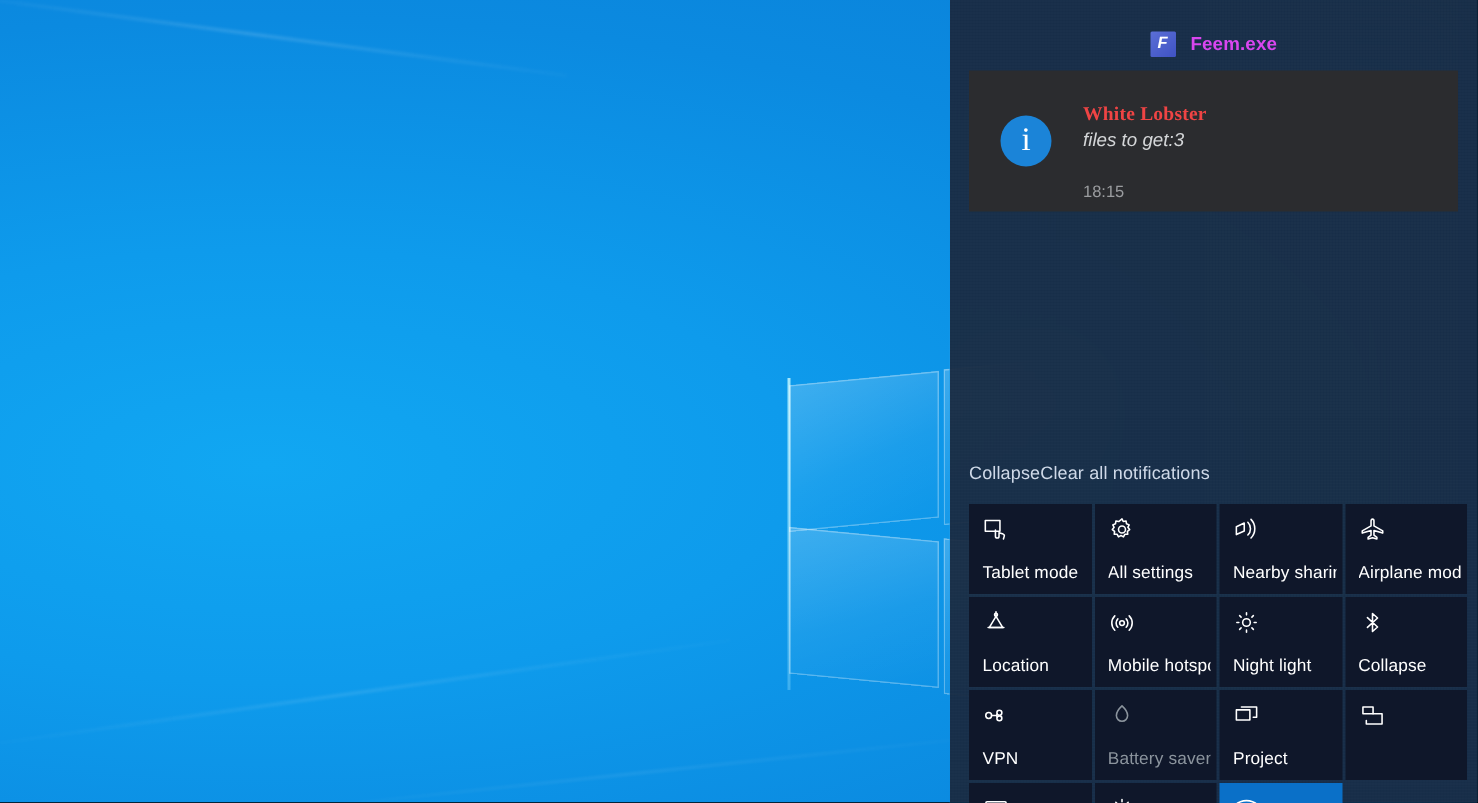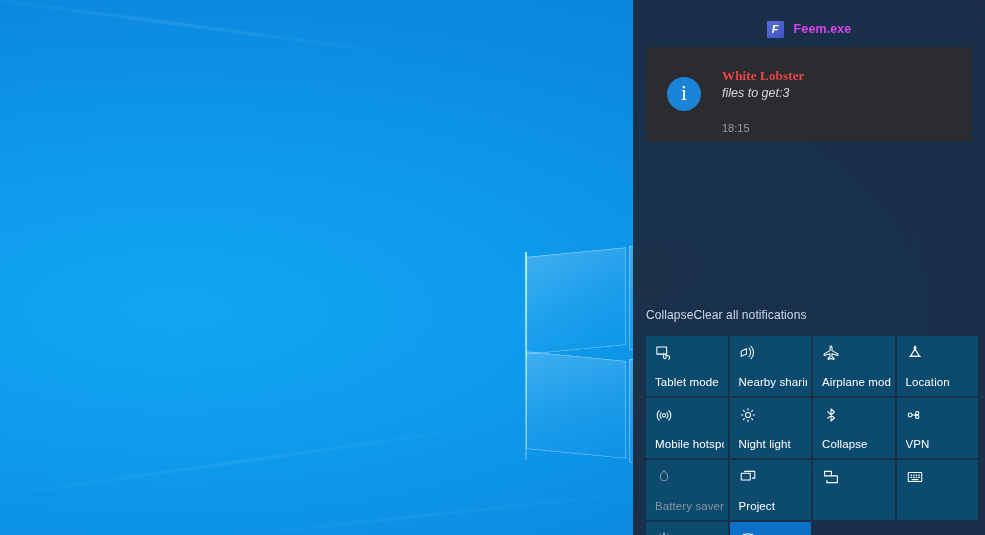--- a/index.html
+++ b/index.html
@@ -215,21 +215,21 @@
     top: 336px;
     width: 339px;
     display: grid;
     grid-template-columns: repeat(4, 81.5px);
     grid-auto-rows: 60px;
     column-gap: 2px;
     row-gap: 2px;
   }
   .tile {
     position: relative;
-    background: #0c4a6e;
+    background: #0f172a;
     box-sizing: border-box;
     padding: 8px 9px 0 9px;
     overflow: hidden;
   }
   .tile.accent { background: #0a70c8; }
   .tile-icon {
     color: #ffffff;
     height: 22px;
     display: flex;
     align-items: flex-start;
@@ -298,20 +298,29 @@
           <svg width="18" height="18" viewBox="0 0 24 24" fill="none" stroke="currentColor" stroke-width="1.4" stroke-linecap="round" stroke-linejoin="round">
             <rect x="2.5" y="4" width="13" height="9.5"></rect>
             <path d="M11.5 12.5v5.5a1.6 1.6 0 0 0 3.2 0v-3.2l3.6 1.3c1 .4 1.3 1.1 1 2l-.7 2.4"></path>
           </svg>
         </div>
         <div class="tile-label">Tablet mode</div>
       </div>
       <div class="tile">
         <div class="tile-icon">
           <svg width="18" height="18" viewBox="0 0 24 24" fill="none" stroke="currentColor" stroke-width="1.4" stroke-linecap="round" stroke-linejoin="round">
+            <circle cx="12" cy="12" r="3.1"></circle>
+            <path d="M12 2.6l1.1 2.3 2.5-.5.4 2.5 2.4 1-1.2 2.2 1.6 2-2 1.6.3 2.5-2.6.1-1.2 2.3-2.2-1.3-2.2 1.3-1.2-2.3-2.6-.1.3-2.5-2-1.6 1.6-2-1.2-2.2 2.4-1 .4-2.5 2.5.5z"></path>
+          </svg>
+        </div>
+        <div class="tile-label">All settings</div>
+      </div>
+      <div class="tile">
+        <div class="tile-icon">
+          <svg width="18" height="18" viewBox="0 0 24 24" fill="none" stroke="currentColor" stroke-width="1.4" stroke-linecap="round" stroke-linejoin="round">
             <path d="M3 16.5V9.5l7-3.2v7L3 16.5z"></path>
             <path d="M13.2 5.6a8 8 0 0 1 0 11.3M16 3a11.8 11.8 0 0 1 0 16.5"></path>
           </svg>
         </div>
         <div class="tile-label">Nearby sharing</div>
       </div>
       <div class="tile">
         <div class="tile-icon">
           <svg width="18" height="18" viewBox="0 0 24 24" fill="none" stroke="currentColor" stroke-width="1.4" stroke-linecap="round" stroke-linejoin="round">
             <path d="M10.5 2.8c.9 0 1.3.7 1.3 1.7v4.3l7.8 4.4v2l-7.8-2.3v4.1l2.6 1.9v1.6l-3.9-1.1-3.9 1.1v-1.6l2.6-1.9v-4.1l-7.8 2.3v-2l7.8-4.4V4.5c0-1 .4-1.7 1.3-1.7z" transform="translate(1.5,0)"></path>

